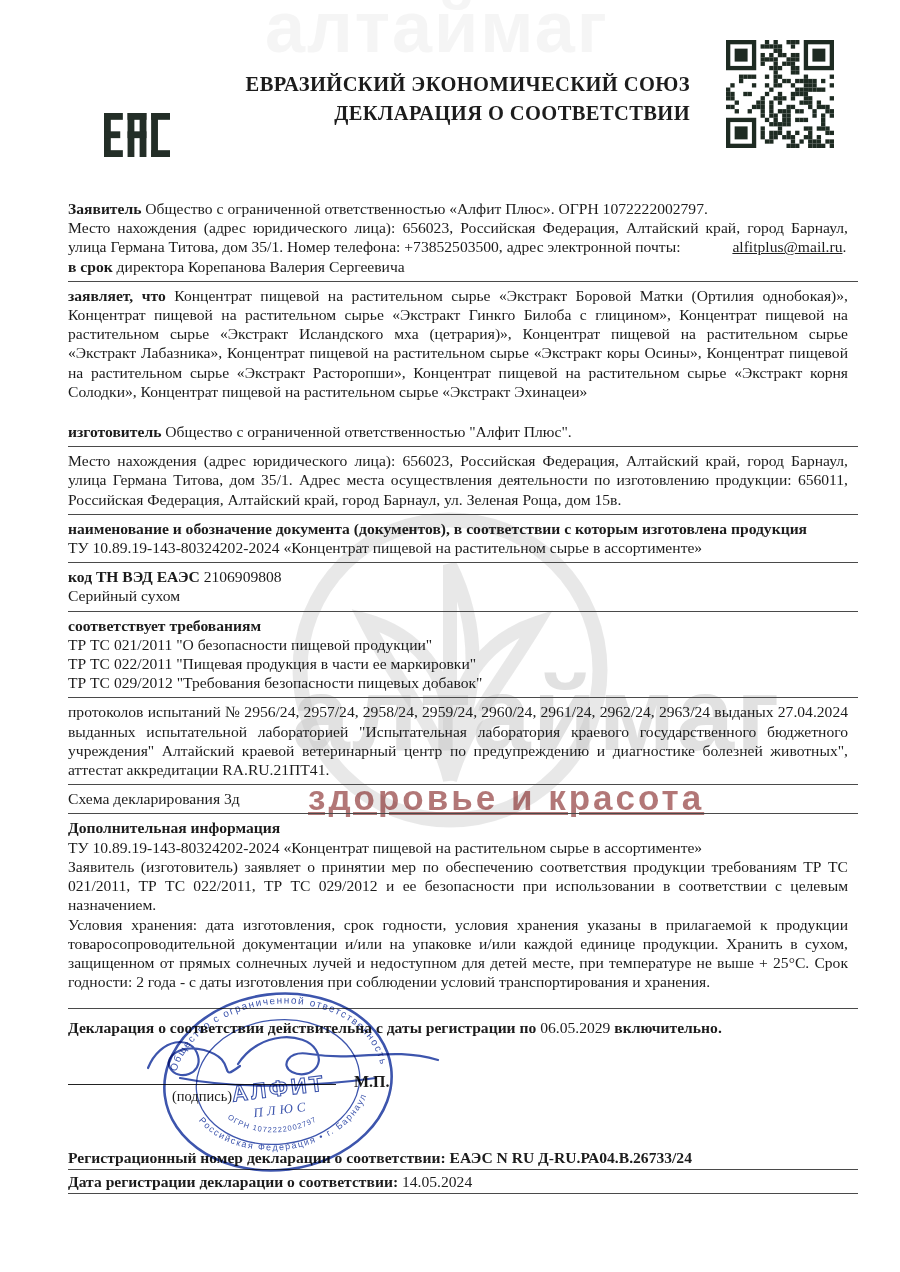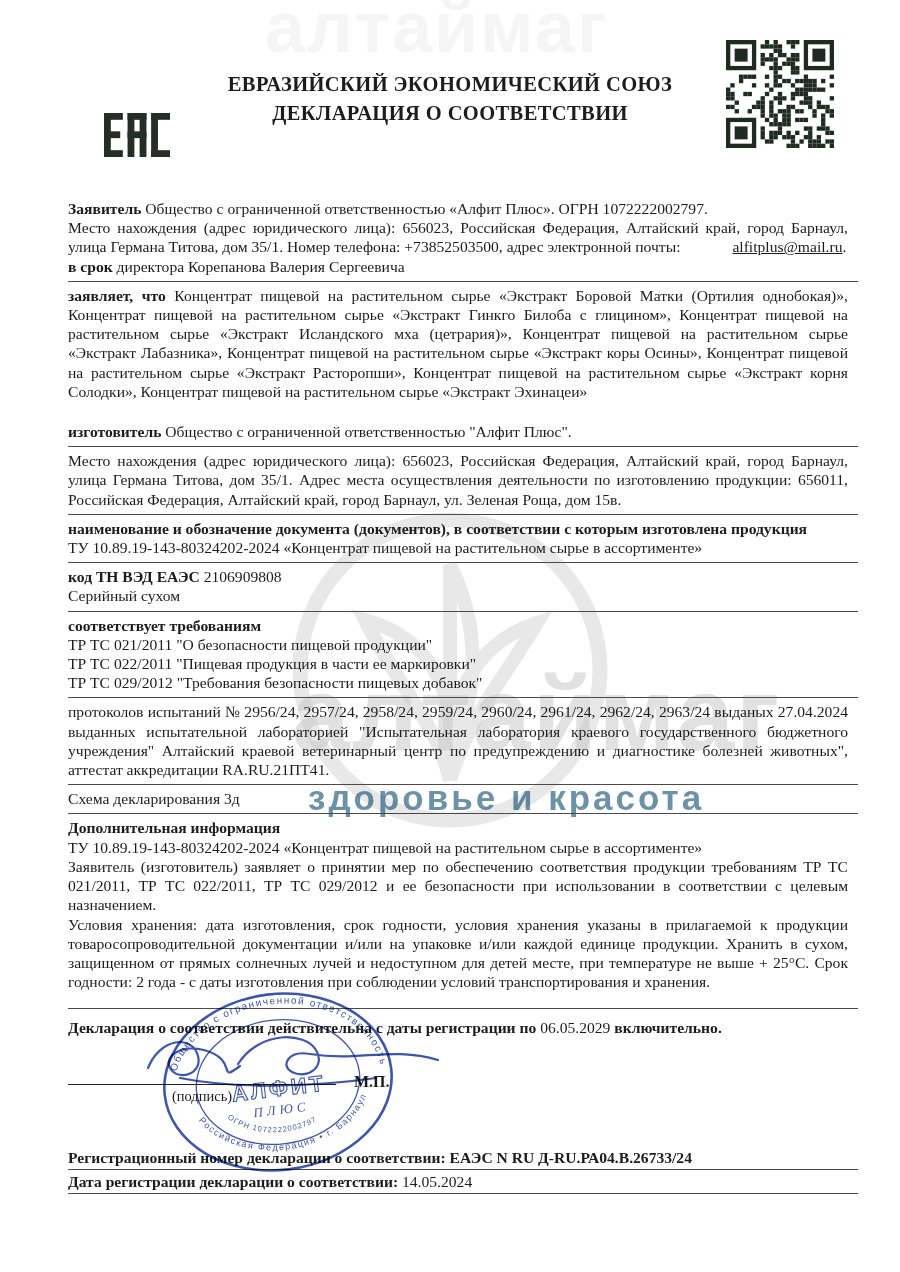--- a/index.html
+++ b/index.html
@@ -6,29 +6,29 @@
   body{background:#ffffff;width:900px;height:1272px;position:relative;
        font-family:"Liberation Serif", serif;color:#1c1c1c;}
   .page{position:relative;width:900px;height:1272px;overflow:hidden;background:#fff;}
 
   
   .wm{position:absolute;z-index:0;pointer-events:none;
       font-family:"Liberation Sans", sans-serif;font-weight:bold;color:#c9c9c9;}
   .wm-top{top:-14px;left:265px;font-size:72px;opacity:.18;letter-spacing:2px;}
   .wm-mid{top:655px;left:292px;font-size:104px;opacity:.55;letter-spacing:2px;}
   .wm-tag{top:778px;left:308px;font-size:35px;font-weight:bold;opacity:.6;
-          letter-spacing:3px;color:#0c4a6e;}
+          letter-spacing:3px;color:#7f1d1d;text-decoration:underline;}
   .wm-logo{position:absolute;top:505px;left:285px;z-index:0;opacity:.5;pointer-events:none;}
 
   
   .hdr{position:relative;z-index:1;padding:36px 60px 0 60px;height:148px;}
   .eac{position:absolute;left:104px;top:92px;}
   .qr{position:absolute;right:64px;top:40px;}
   .titles{text-align:center;padding:34px 150px 0 150px;}
-  .titles .t{font-weight:bold;font-size:20.5px;letter-spacing:.4px;line-height:29px;}
+  .titles .t{font-weight:bold;font-size:20.5px;letter-spacing:.4px;line-height:29px;text-align:right;}
 
   
   .content{position:relative;z-index:1;margin:14px 52px 0 68px;font-size:15.6px;
            line-height:19.2px;text-align:justify;}
   .b{font-weight:bold;}
   .rule{border-bottom:1.6px solid #4a4a4a;margin:2px -10px 3px 0;}
   .sec{padding:1px 0 3px 0;}
   .email{text-decoration:underline;margin-left:48px;}
   p{margin:0;}
   .gap{height:17px;}

